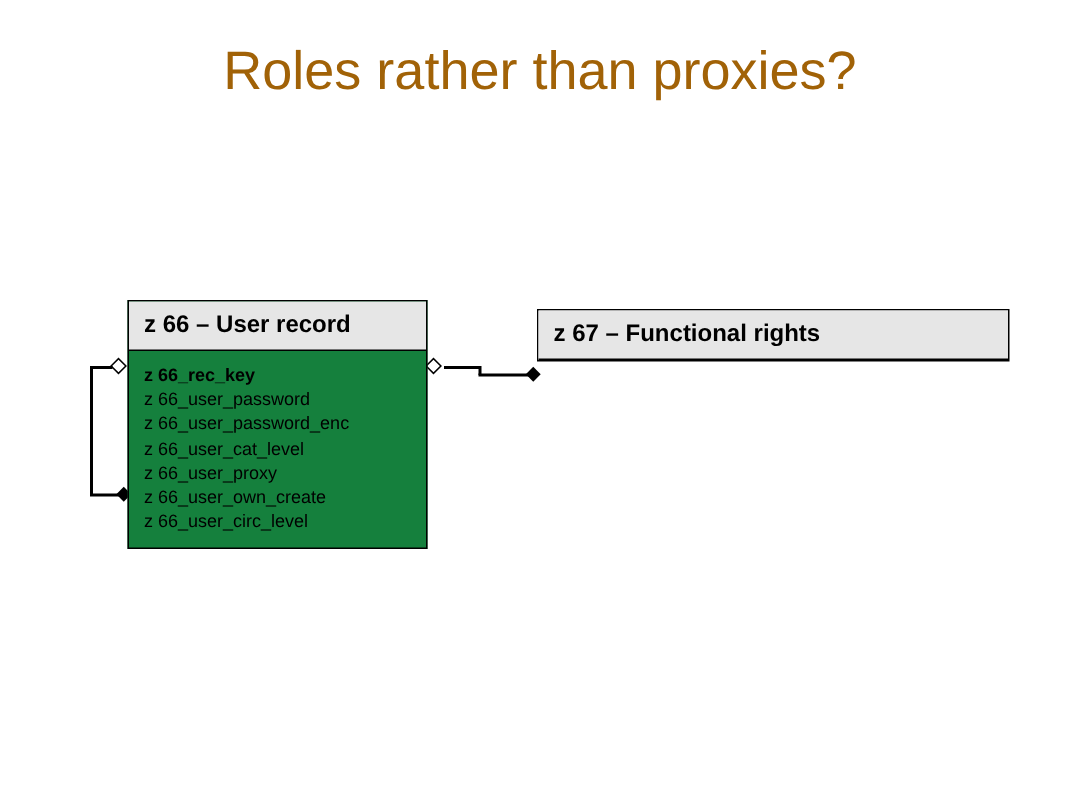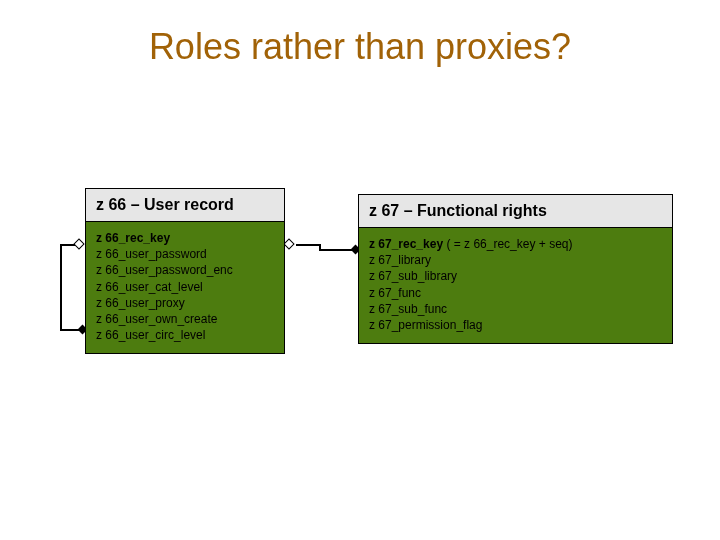--- a/index.html
+++ b/index.html
@@ -17,21 +17,22 @@
       left: 0;
       width: 100%;
       text-align: center;
       font-size: 36px;
       font-weight: 400;
       color: #a16207;
     }
     .entity-box {
       position: absolute;
       border: 1.5px solid #000;
-      background: #4d7c0f;
+      background: #15803d;
+      margin-top: 12px;
     }
     .entity-header {
       background: #e6e6e6;
       border-bottom: 1.5px solid #000;
       padding: 7px 10px;
       font-weight: bold;
       font-size: 16px;
     }
     .entity-body {
       padding: 8px 10px 10px 10px;
@@ -104,23 +105,13 @@
     <div class="field">z 66_user_password_enc</div>
     <div class="field">z 66_user_cat_level</div>
     <div class="field">z 66_user_proxy</div>
     <div class="field">z 66_user_own_create</div>
     <div class="field">z 66_user_circ_level</div>
   </div>
 </div>
 
 <div id="box-z67" class="entity-box">
   <div class="entity-header">z 67 – Functional rights</div>
-  <div class="entity-body">
-    <div class="field">
-      <span class="field-key">z 67_rec_key</span><span class="field-note">  ( = z 66_rec_key + seq)</span>
-    </div>
-    <div class="field">z 67_library</div>
-    <div class="field">z 67_sub_library</div>
-    <div class="field">z 67_func</div>
-    <div class="field">z 67_sub_func</div>
-    <div class="field">z 67_permission_flag</div>
-  </div>
 </div>
 
 </body></html>

